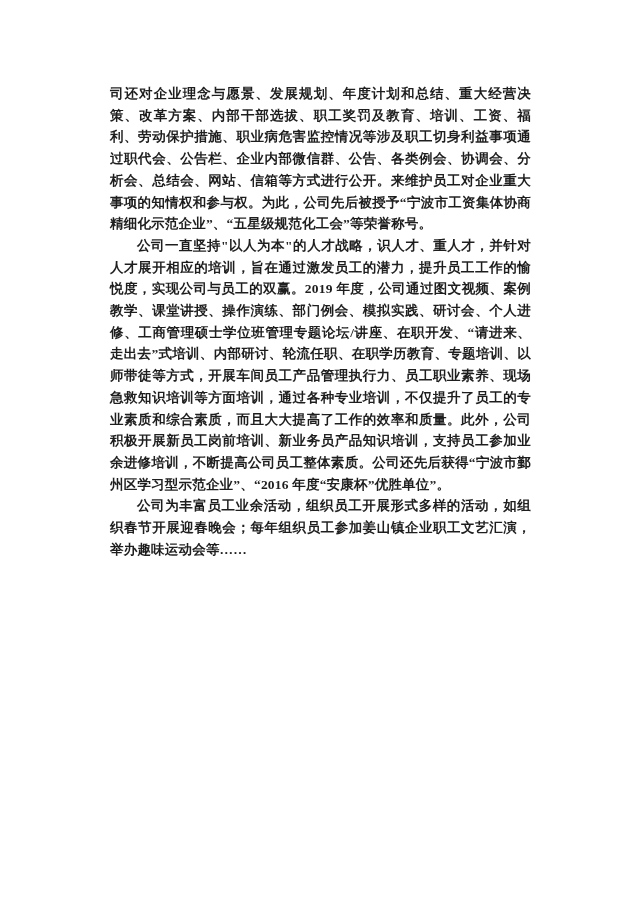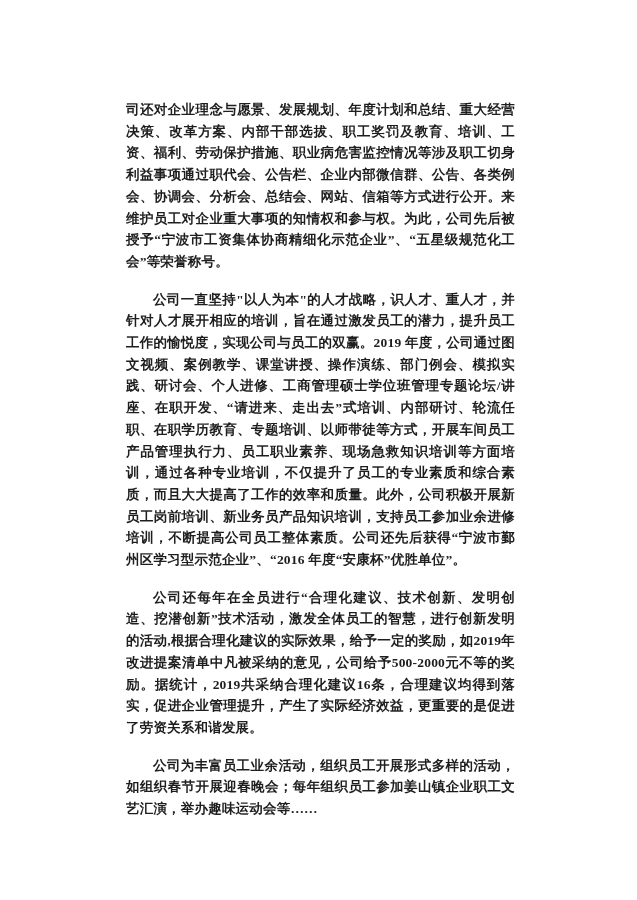--- a/index.html
+++ b/index.html
@@ -22,21 +22,21 @@
     height: 900px;
     background: #ffffff;
   }
   .text-block {
     position: absolute;
     left: 110px;
     top: 83px;
     width: 421px;
   }
   p.para {
-    margin: 16px;
+    margin: 0;
     padding: 0;
     font-size: 13.5px;
     line-height: 21.7px;
     font-weight: 600;
     color: #1e1e1e;
     text-align: justify;
     text-justify: inter-ideograph;
     letter-spacing: 0.2px;
     word-break: break-all;
   }
@@ -44,16 +44,15 @@
     text-indent: 2em;
   }
 </style>
 </head>
 <body>
 
 <div class="page">
   <div class="text-block">
     <p class="para">司还对企业理念与愿景、发展规划、年度计划和总结、重大经营决策、改革方案、内部干部选拔、职工奖罚及教育、培训、工资、福利、劳动保护措施、职业病危害监控情况等涉及职工切身利益事项通过职代会、公告栏、企业内部微信群、公告、各类例会、协调会、分析会、总结会、网站、信箱等方式进行公开。来维护员工对企业重大事项的知情权和参与权。为此，公司先后被授予“宁波市工资集体协商精细化示范企业”、“五星级规范化工会”等荣誉称号。</p>
     <p class="para indent">公司一直坚持"以人为本"的人才战略，识人才、重人才，并针对人才展开相应的培训，旨在通过激发员工的潜力，提升员工工作的愉悦度，实现公司与员工的双赢。2019 年度，公司通过图文视频、案例教学、课堂讲授、操作演练、部门例会、模拟实践、研讨会、个人进修、工商管理硕士学位班管理专题论坛/讲座、在职开发、“请进来、走出去”式培训、内部研讨、轮流任职、在职学历教育、专题培训、以师带徒等方式，开展车间员工产品管理执行力、员工职业素养、现场急救知识培训等方面培训，通过各种专业培训，不仅提升了员工的专业素质和综合素质，而且大大提高了工作的效率和质量。此外，公司积极开展新员工岗前培训、新业务员产品知识培训，支持员工参加业余进修培训，不断提高公司员工整体素质。公司还先后获得“宁波市鄞州区学习型示范企业”、“2016 年度“安康杯”优胜单位”。</p>
-    <p class="para indent">公司还每年在全员进行“合理化建议、技术创新、发明创造、挖潜创新”技术活动，激发全体员工的智慧，进行创新发明的活动,根据合理化建议的实际效果，给予一定的奖励，如2019年改进提案清单中凡被采纳的意见，公司给予500-2000元不等的奖励。据统计，2019共采纳合理化建议16条，合理建议均得到落实，促进企业管理提升，产生了实际经济效益，更重要的是促进了劳资关系和谐发展。</p>
     <p class="para indent">公司为丰富员工业余活动，组织员工开展形式多样的活动，如组织春节开展迎春晚会；每年组织员工参加姜山镇企业职工文艺汇演，举办趣味运动会等……</p>
   </div>
 </div>
 
 </body></html>

